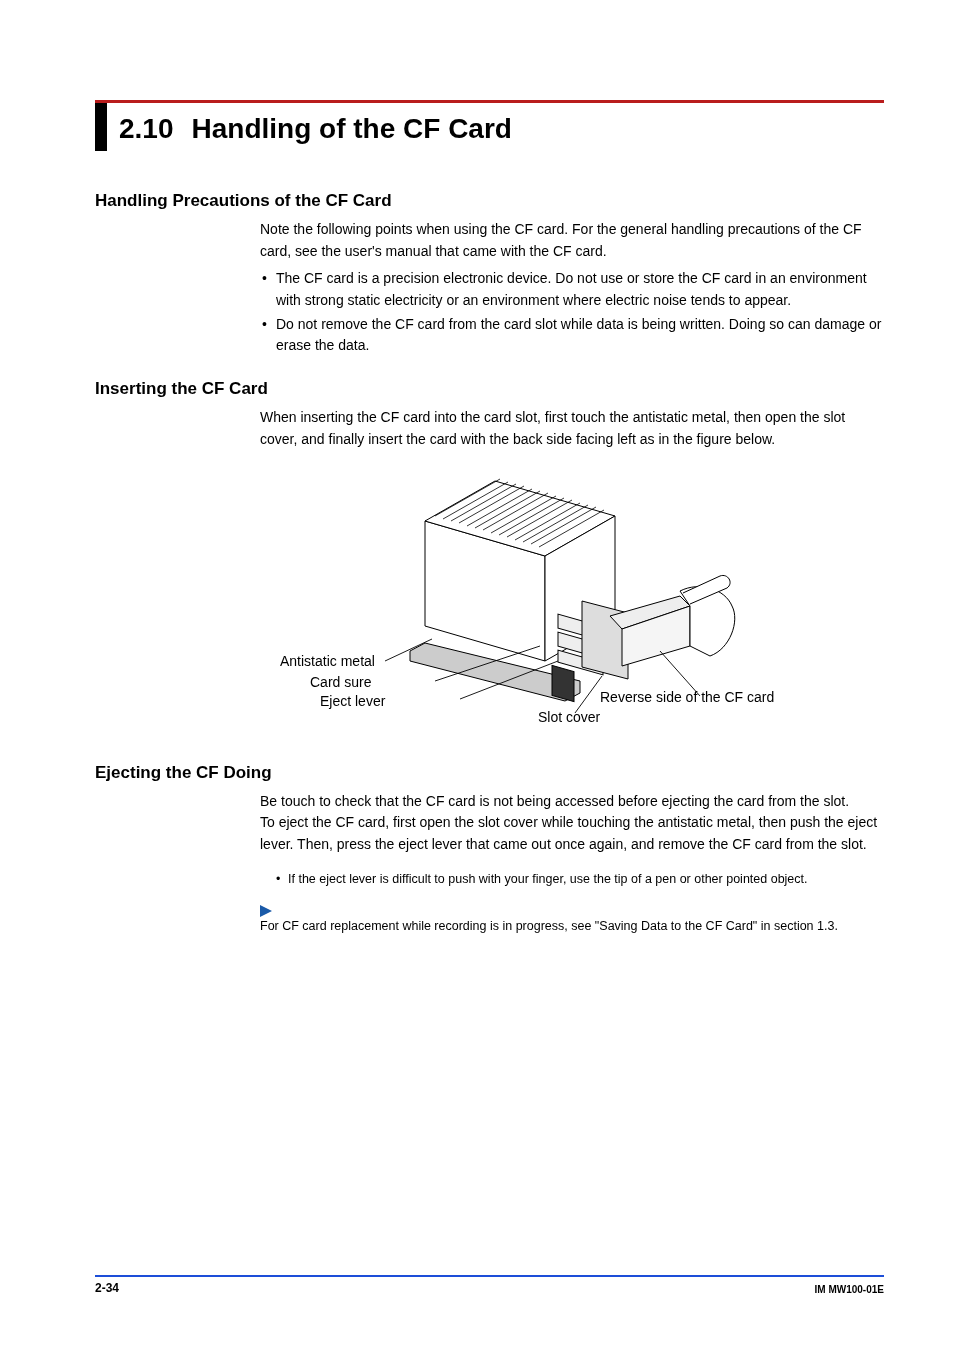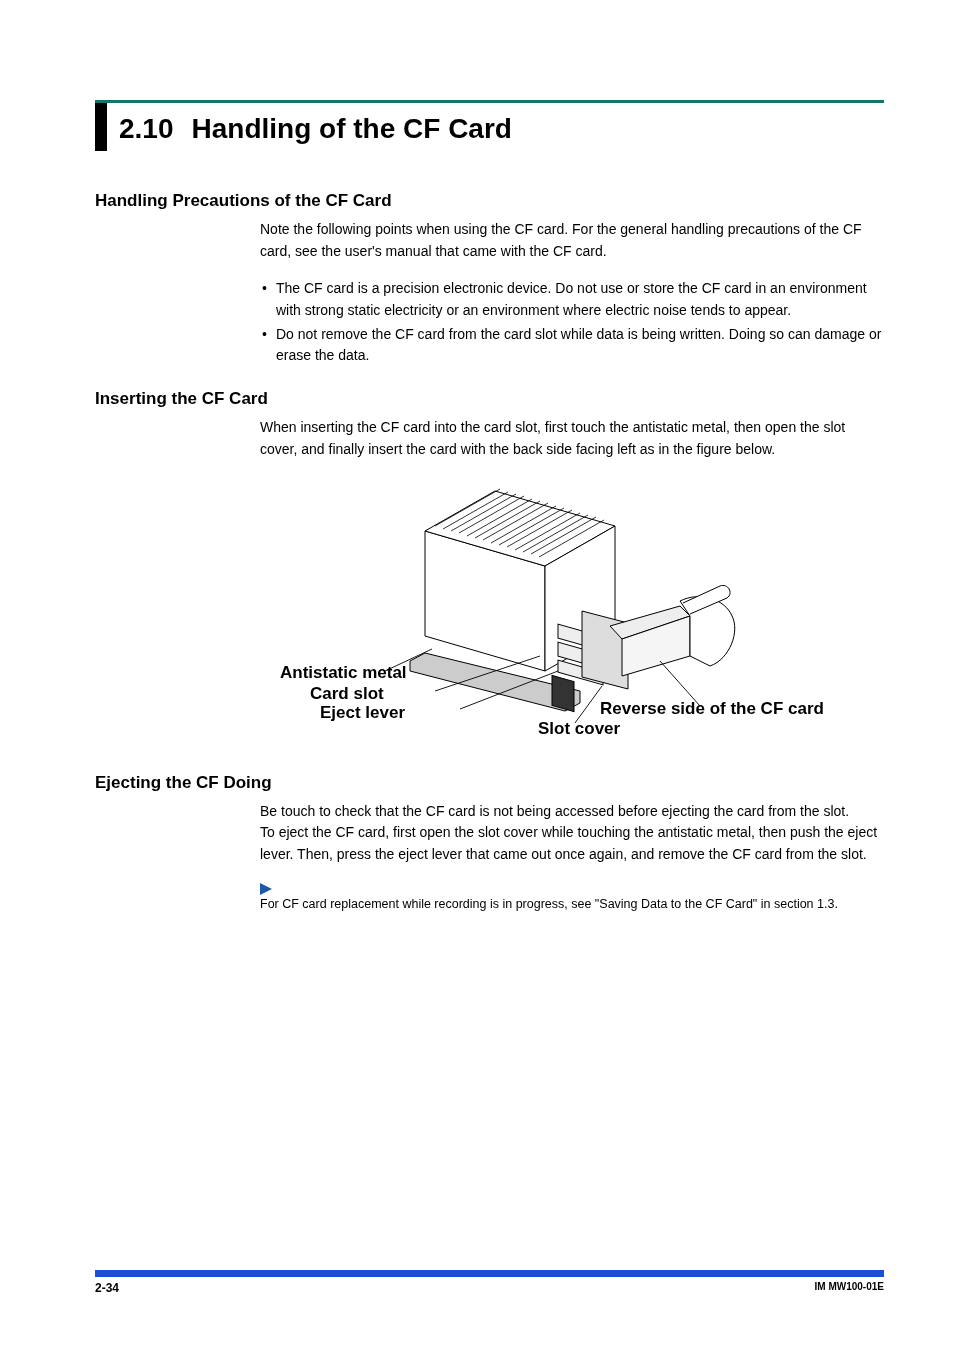--- a/index.html
+++ b/index.html
@@ -8,21 +8,21 @@
     font-family: Arial, Helvetica, sans-serif;
     background: #fff;
     color: #000;
     width: 954px;
     height: 1350px;
     box-sizing: border-box;
     padding: 100px 70px 0 95px;
     position: relative;
   }
   .title-section {
-    border-top: 3px solid #0f766e;
+    border-top: 3px solid #b91c1c;
     margin-bottom: 40px;
   }
   .title-row {
     display: flex;
     align-items: stretch;
   }
   .title-accent {
     width: 12px;
     background: #000;
     margin-right: 12px;
@@ -47,21 +47,21 @@
     margin-top: 22px;
   }
   .body-text {
     font-size: 14px;
     line-height: 1.55;
     margin-left: 165px;
   }
   .bullet-list {
     list-style: none;
     padding: 0;
-    margin: 16px 0 0 165px;
+    margin: 6px 0 0 165px;
   }
   .bullet-list > li {
     font-size: 14px;
     line-height: 1.55;
     padding-left: 16px;
     position: relative;
     margin-bottom: 2px;
   }
   .bullet-list > li::before {
     content: "•";
@@ -73,22 +73,22 @@
     height: 280px;
     position: relative;
   }
   .device-svg {
     position: absolute;
     left: 100px;
     top: 0;
   }
   .fig-label {
     position: absolute;
-    font-size: 17px;
-    font-weight: bold;
+    font-size: 14px;
+    font-weight: normal;
     white-space: nowrap;
   }
   .note-block {
     margin-left: 165px;
     margin-top: 14px;
   }
   .note-header {
     display: flex;
     align-items: center;
     margin-bottom: 6px;
@@ -135,24 +135,25 @@
   }
   .xref-text {
     font-size: 12.5px;
     line-height: 1.5;
   }
   .footer {
     position: absolute;
     bottom: 55px;
     left: 95px;
     right: 70px;
-    border-top: 7px solid #1d4ed8;
+    border-top: 2px solid #1d4ed8;
     display: flex;
     justify-content: space-between;
     padding-top: 4px;
+    align-items: flex-end;
   }
   .page-num {
     font-size: 12px;
     font-weight: bold;
   }
   .doc-id {
     font-size: 10px;
     font-weight: bold;
   }
 </style>
@@ -225,32 +226,33 @@
 
     <g stroke="#000" stroke-width="0.9" fill="none">
       <line x1="5" y1="200" x2="52" y2="178"></line>
       <line x1="55" y1="220" x2="160" y2="185"></line>
       <line x1="80" y1="238" x2="178" y2="200"></line>
       <line x1="320" y1="235" x2="280" y2="190"></line>
       <line x1="195" y1="252" x2="222" y2="215"></line>
     </g>
   </svg>
   <span class="fig-label" style="left:0; top:192px;">Antistatic metal</span>
-  <span class="fig-label" style="left:30px; top:213px;">Card slot</span>
+  <span class="fig-label" style="left:30px; top:213px;">Card sure</span>
   <span class="fig-label" style="left:40px; top:232px;">Eject lever</span>
   <span class="fig-label" style="left:320px; top:228px;">Reverse side of the CF card</span>
   <span class="fig-label" style="left:258px; top:248px;">Slot cover</span>
 </div>
 
 <div class="subheading">Ejecting the CF Doing</div>
 <div class="body-text">Be touch to check that the CF card is not being accessed before ejecting the card from the slot.</div>
 <div class="body-text">To eject the CF card, first open the slot cover while touching the antistatic metal, then push the eject lever. Then, press the eject lever that came out once again, and remove the CF card from the slot.</div>
 
 <div class="note-block">
   <ul class="note-list">
+    <li>If the eject lever is difficult to push with your finger, use the tip of a pen or other pointed object.</li>
   </ul>
 </div>
 
 <div class="xref-row">
   <svg class="xref-arrow" width="14" height="12">
     <polygon points="0,0 12,6 0,12" fill="#1a5aa8"></polygon>
   </svg>
   <div class="xref-text">For CF card replacement while recording is in progress, see "Saving Data to the CF Card" in section 1.3.</div>
 </div>
 

